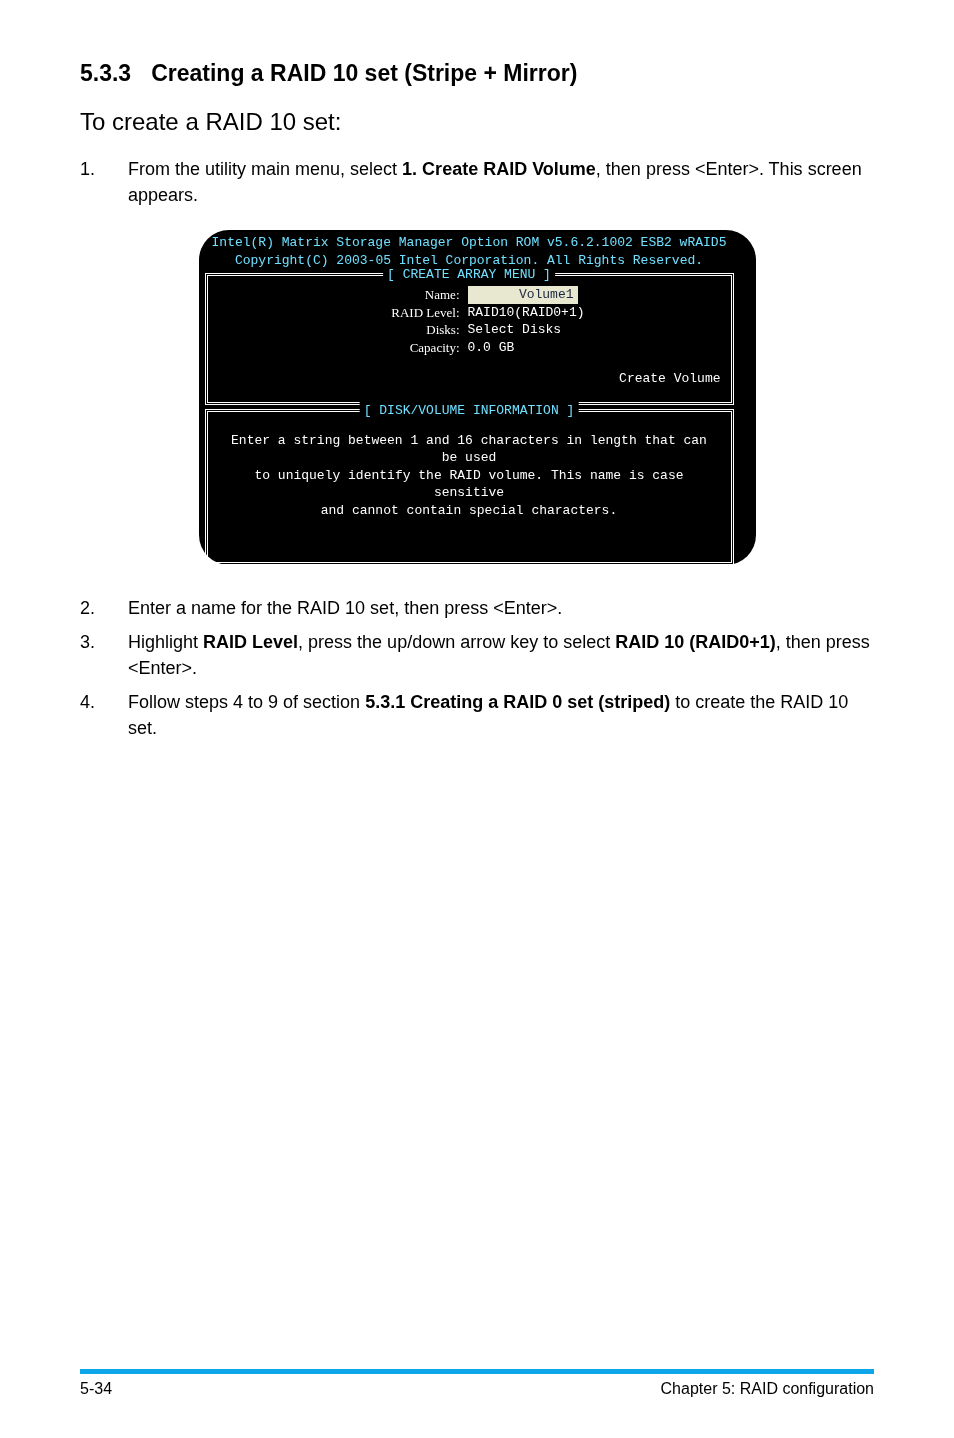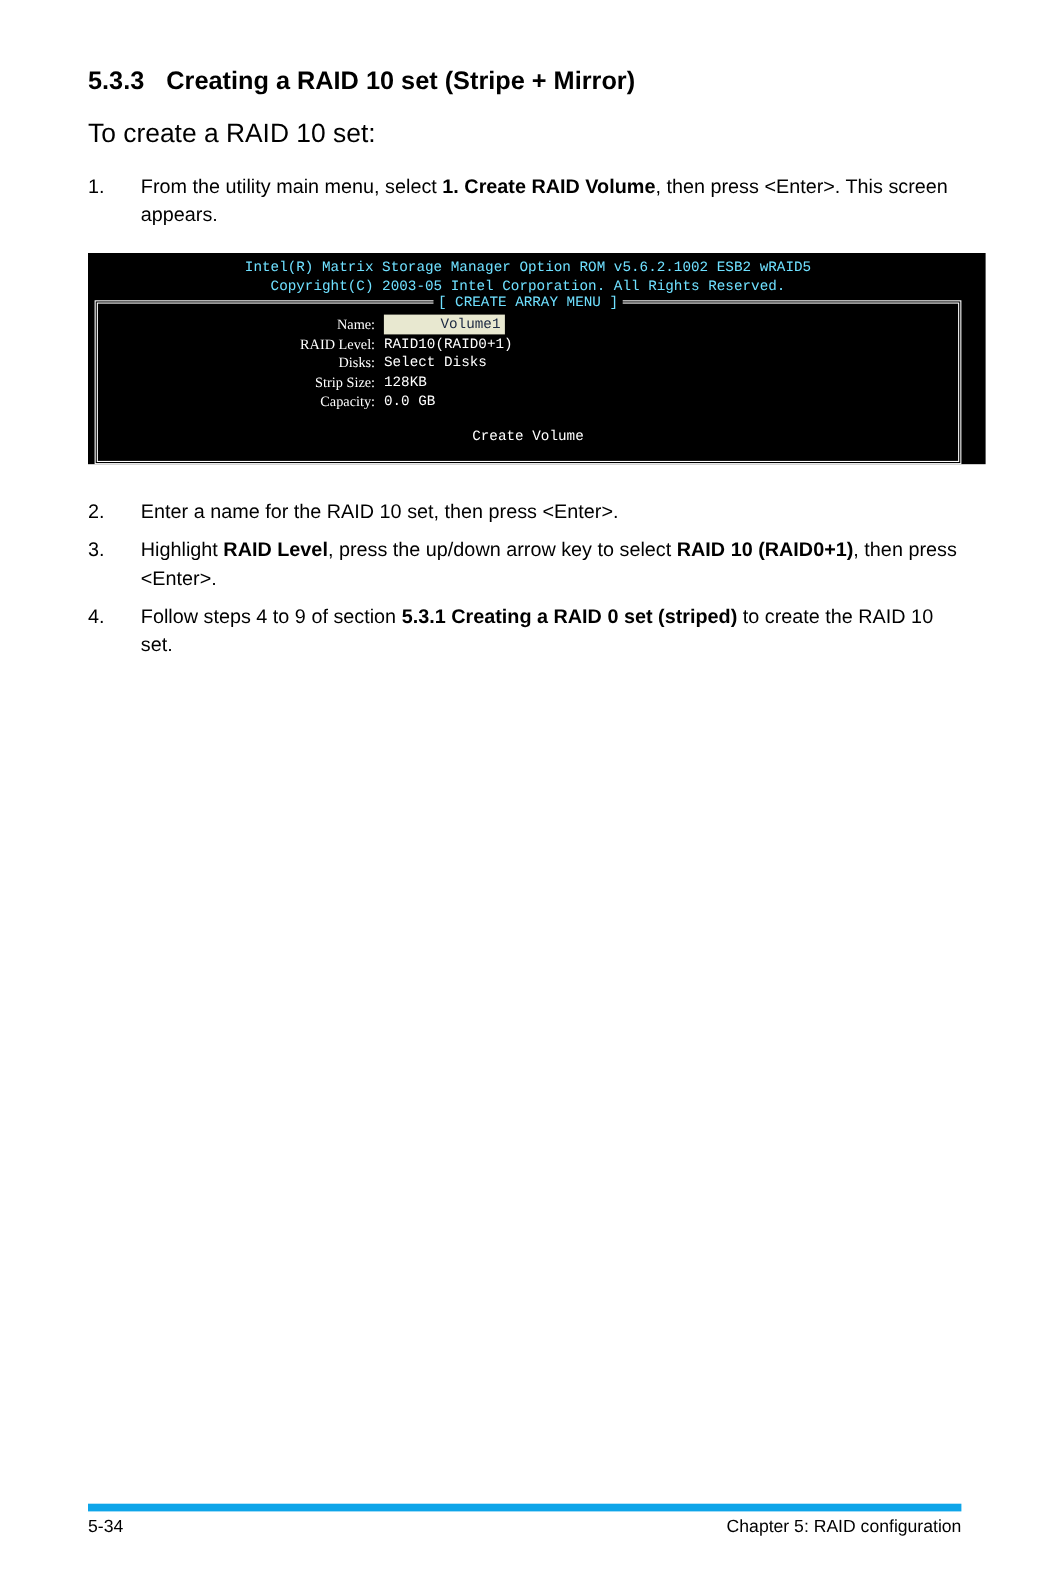--- a/index.html
+++ b/index.html
@@ -50,27 +50,28 @@
   width: 48px;
   flex-shrink: 0;
 }
 
 .list-content {
   flex: 1;
 }
 
 .bios-container {
   margin: 0 auto 30px auto;
-  width: 816px;
+  width: 557px;
   background: #000000;
   color: #ffffff;
   font-family: "Courier New", monospace;
   font-size: 13px;
   line-height: 1.35;
   padding: 4px 16px 0 0;
+  border-radius: 30px;
 }
 
 .bios-header {
   text-align: center;
   color: #6fe0ff;
   padding: 0 6px;
 }
 
 .bios-panel {
   border: 3px double #ffffff;
@@ -110,21 +111,21 @@
 
 .bios-value-hl {
   background: #e8e8d0;
   color: #1a2740;
   padding: 0 4px;
   display: inline-block;
   min-width: 110px;
 }
 
 .bios-center {
-  text-align: center;
+  text-align: right;
   margin-top: 14px;
 }
 
 .bios-info-text {
   text-align: center;
   padding: 10px 10px 28px 10px;
   white-space: pre-line;
 }
 
 .bios-footer {
@@ -149,21 +150,21 @@
   flex: 1;
   text-align: left;
   padding-left: 140px;
 }
 
 .page-footer {
   position: absolute;
   bottom: 40px;
   left: 80px;
   right: 80px;
-  border-top: 7px solid #0ea5e9;
+  border-top: 5px solid #0ea5e9;
   display: flex;
   justify-content: space-between;
   font-size: 16px;
   padding-top: 6px;
 }
 
 b { font-weight: bold; }
 </style>
 </head>
 <body>
@@ -196,31 +197,33 @@
     </div>
     <div class="bios-row">
       <div class="bios-label">RAID Level:</div>
       <div class="bios-value">RAID10(RAID0+1)</div>
     </div>
     <div class="bios-row">
       <div class="bios-label">Disks:</div>
       <div class="bios-value">Select Disks</div>
     </div>
     <div class="bios-row">
-      <div class="bios-label">Strip Size:</div>
-      <div class="bios-value">128KB</div>
-    </div>
-    <div class="bios-row">
       <div class="bios-label">Capacity:</div>
       <div class="bios-value">0.0  GB</div>
     </div>
 
     <div class="bios-center">Create Volume</div>
   </div>
 
+  <div class="bios-panel">
+    <div class="bios-panel-title">[ DISK/VOLUME INFORMATION ]</div>
+    <div class="bios-info-text">Enter a string between 1 and 16 characters in length that can be used
+to uniquely identify the RAID volume. This name is case sensitive
+and cannot contain special characters.</div>
+  </div>
 
 </div>
 
 <div class="list">
   <div class="list-item">
     <div class="list-num">2.</div>
     <div class="list-content">Enter a name for the RAID 10  set, then press &lt;Enter&gt;.</div>
   </div>
   <div class="list-item">
     <div class="list-num">3.</div>

